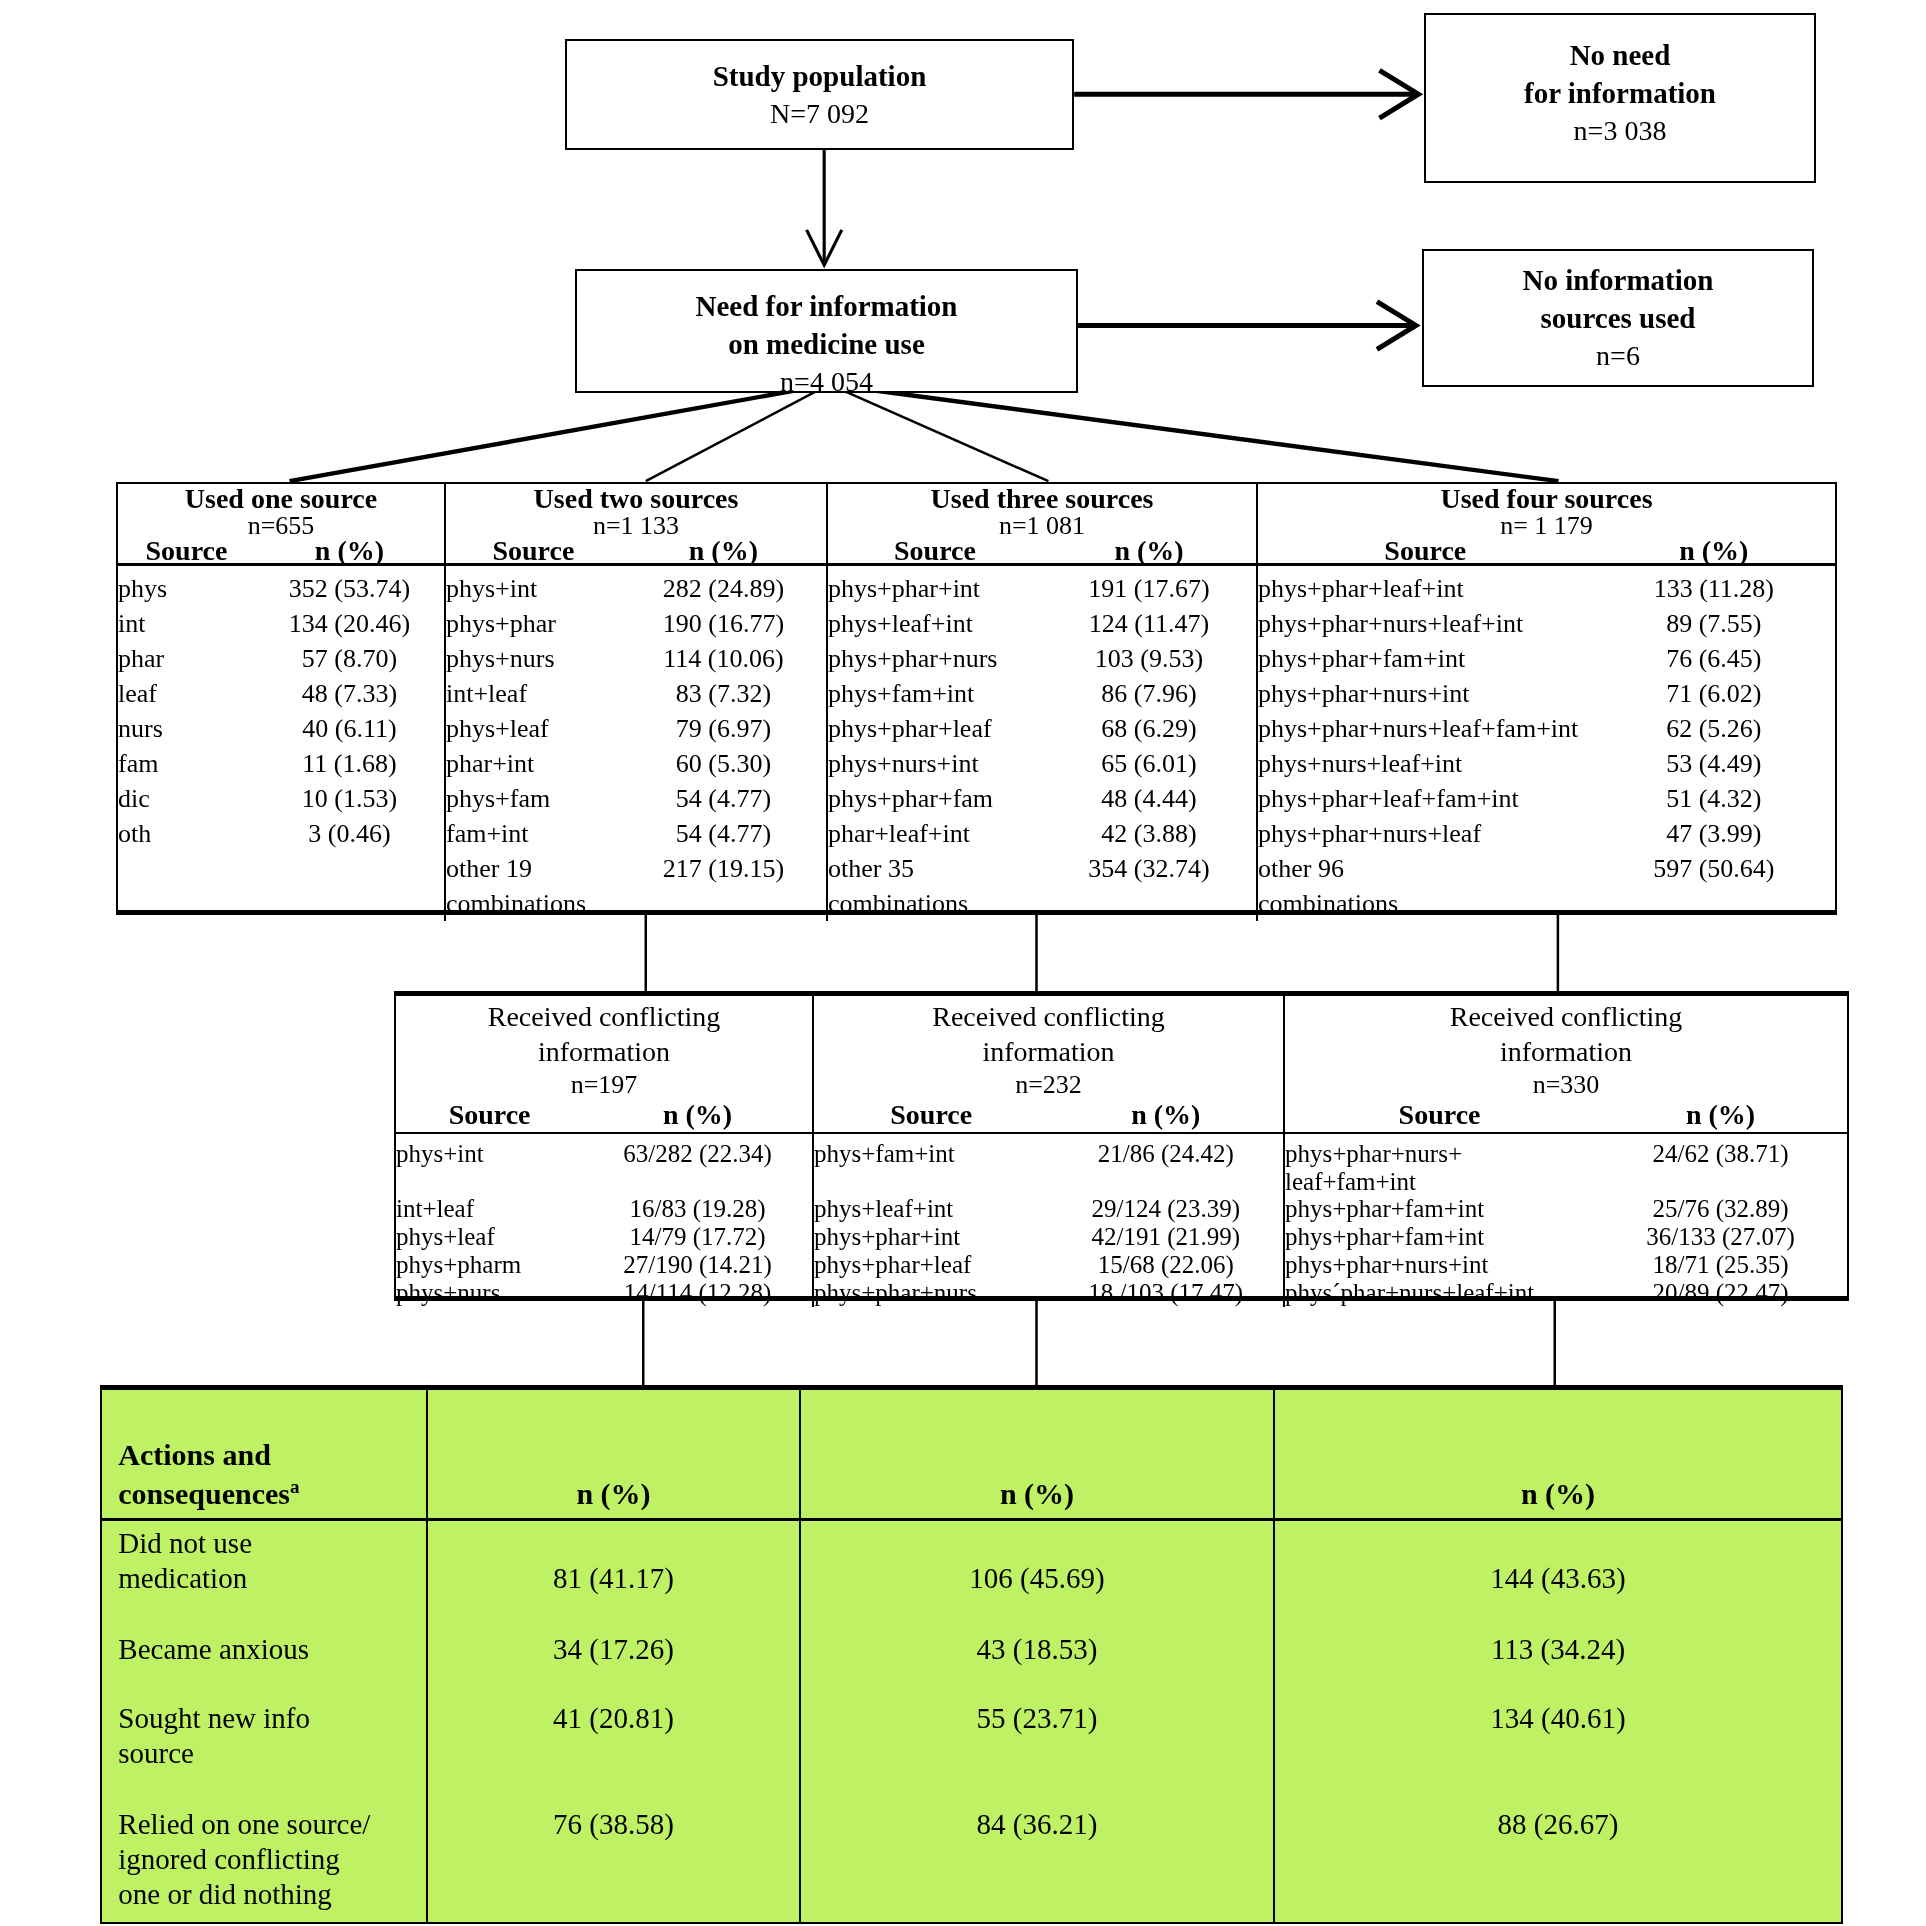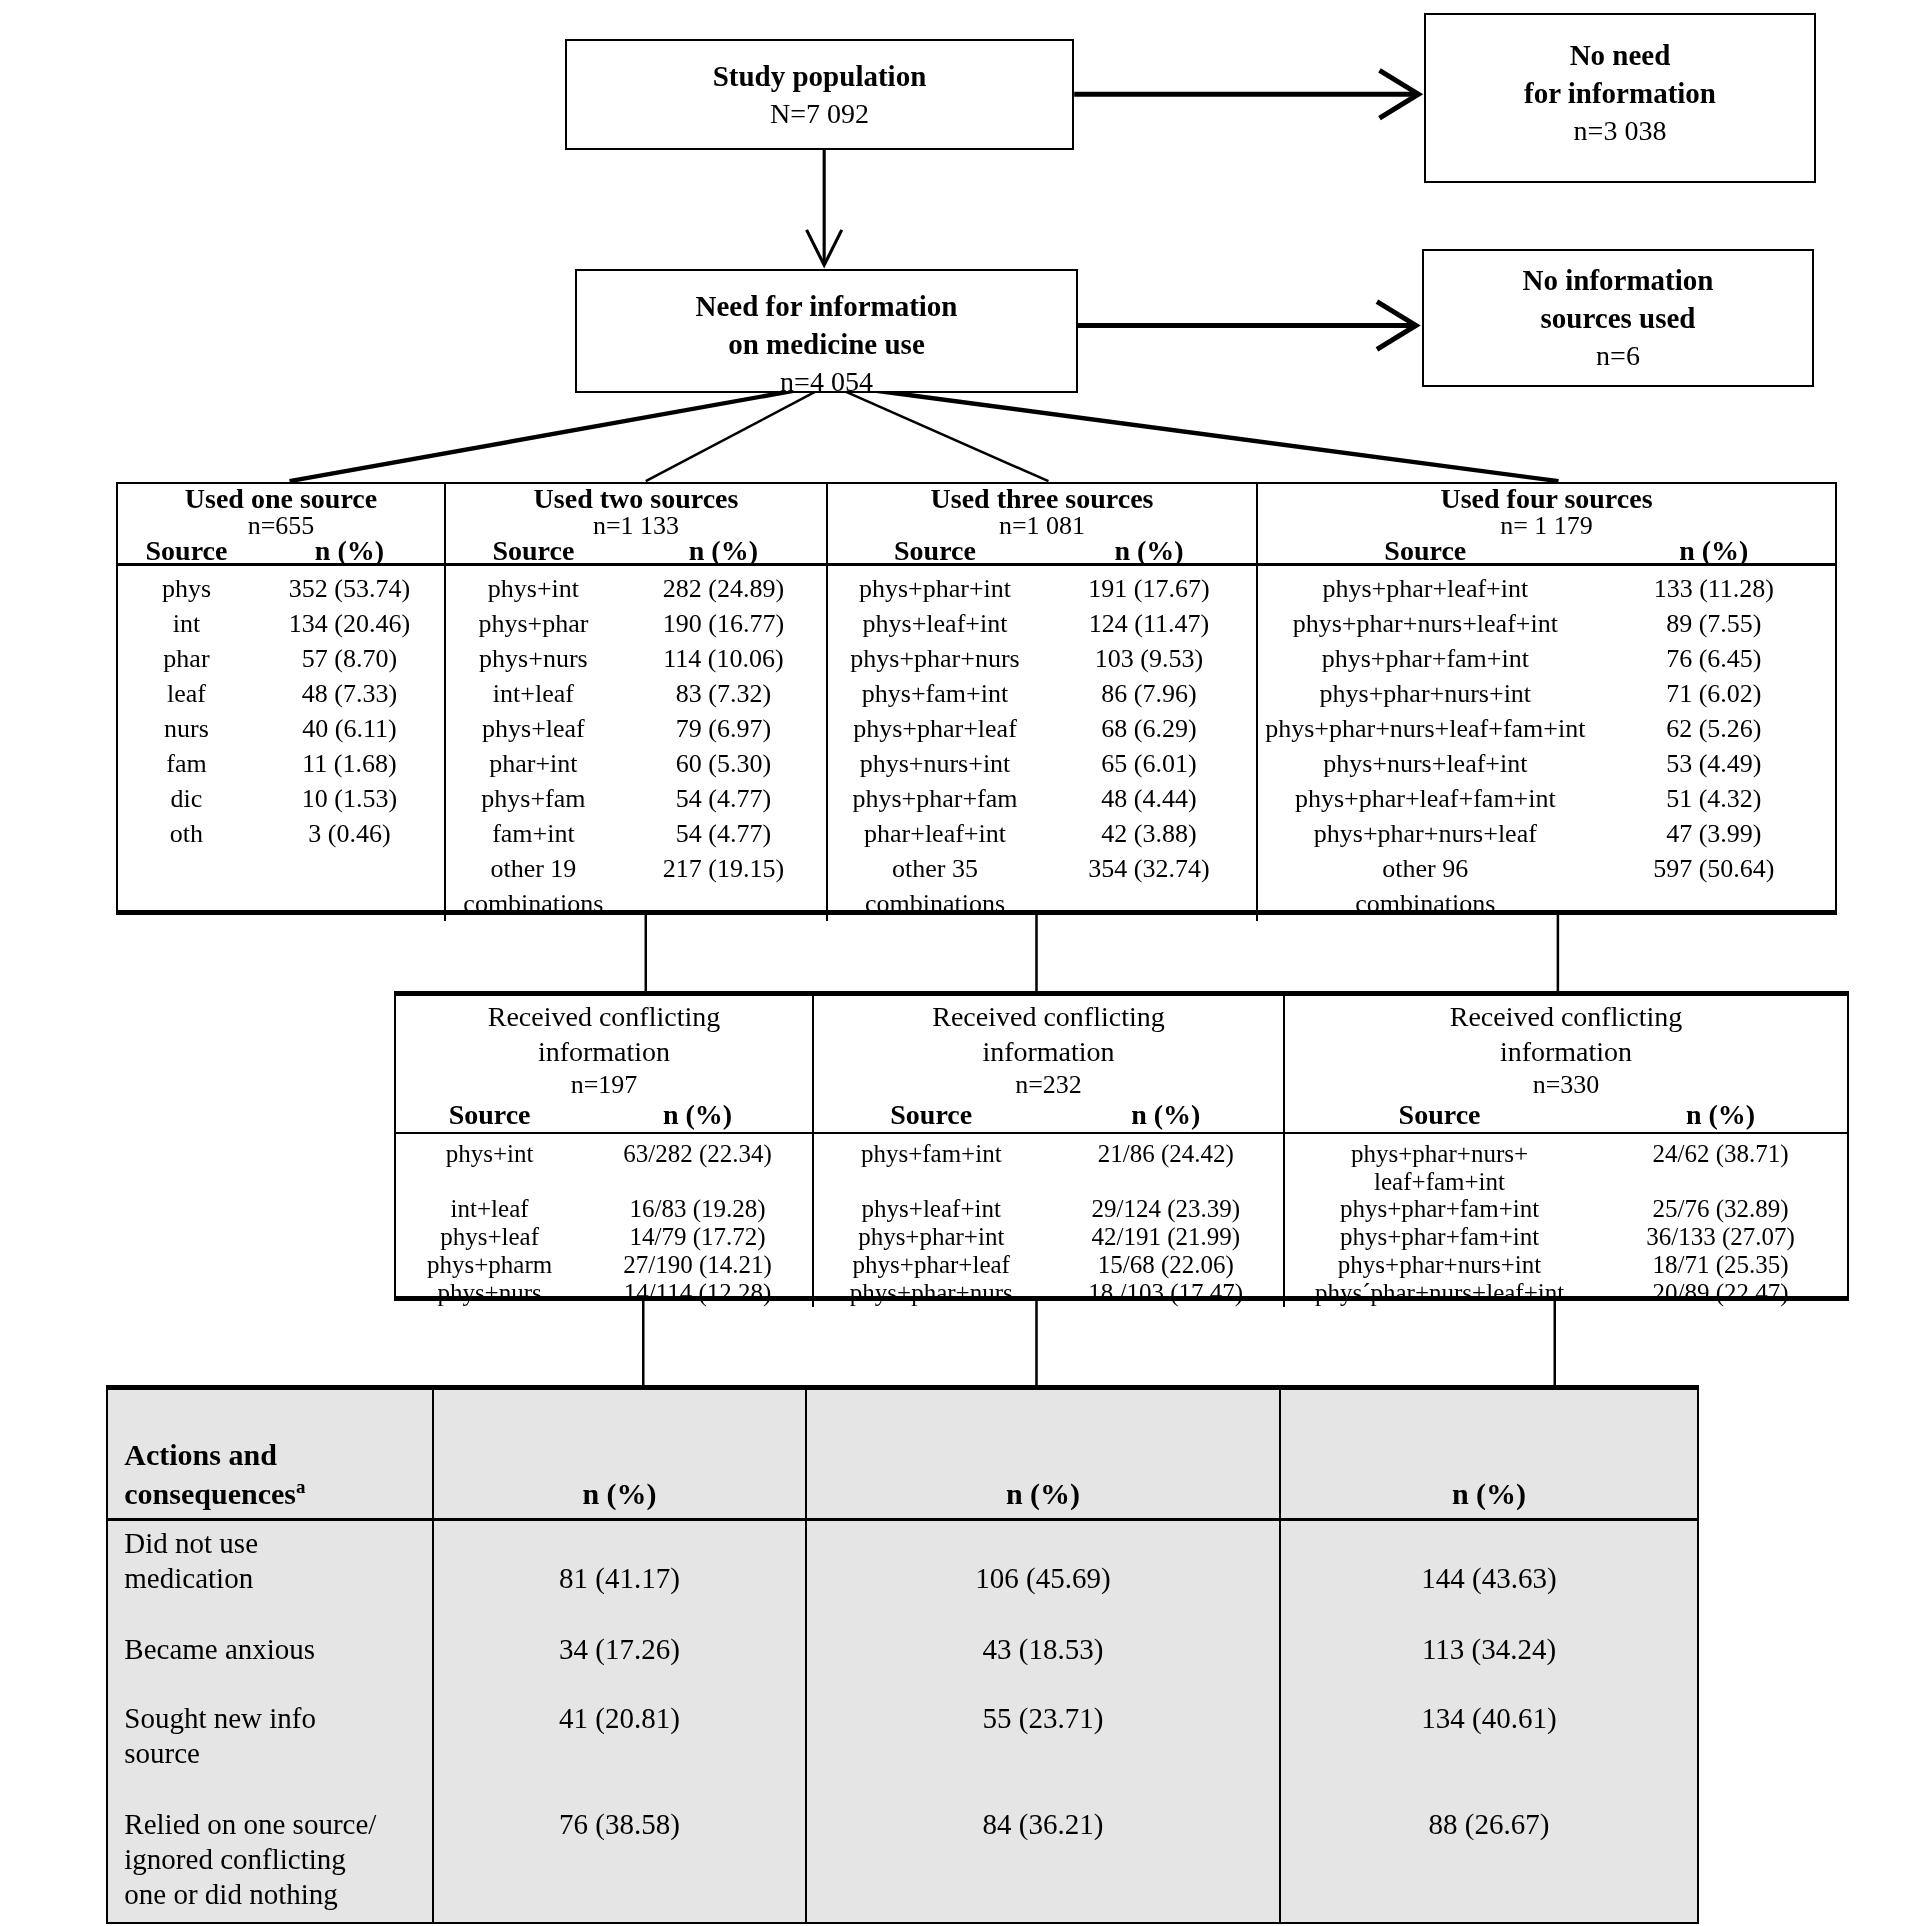--- a/index.html
+++ b/index.html
@@ -13,21 +13,21 @@
   .fbox{position:absolute;background:#fff;border:2.5px solid #000;box-sizing:border-box;
         display:flex;flex-direction:column;align-items:center;text-align:center}
   .fbox .t{font-size:29px;font-weight:bold;line-height:38px;white-space:pre-line}
   .fbox .n{font-size:28px;line-height:38px}
   #box-study{left:565px;top:39px;width:509px;height:111px;justify-content:center}
   #box-noneed{left:1424px;top:12.6px;width:392px;height:170px;padding-top:21.4px}
   #box-need{left:575px;top:269px;width:503px;height:124px;padding-top:16px}
   #box-noinfo{left:1422px;top:249px;width:392px;height:138px;padding-top:10px}
   
   .drow{display:flex;font-size:26px;line-height:35px}
-  .c-src{text-align:center;white-space:pre-line}
+  .c-src{white-space:pre-line}
   .c-val{flex:1 1 auto;text-align:center;align-self:flex-start}
   .shead{display:flex;font-weight:bold}
   .shead .c-src,.shead .c-val{text-align:center}
   
   #used{position:absolute;left:116px;top:482px;width:1721px;height:433px;background:#fff;
         border:2.5px solid #000;border-bottom-width:5px;box-sizing:border-box;
         display:grid;grid-template-columns:328px 382px 430px 1fr}
   .ucol{border-right:2.5px solid #000;min-width:0}
   .ucol.last{border-right:none}
   .uhead{height:82px;border-bottom:3.1px solid #000;padding-top:0;box-sizing:border-box}
@@ -43,21 +43,21 @@
   .ccol{border-right:2.5px solid #000;min-width:0}
   .ccol.last{border-right:none}
   .chead{height:138px;border-bottom:2.5px solid #000;padding-top:2.5px;box-sizing:border-box}
   .chead .t{font-size:28px;font-weight:normal;line-height:35px;text-align:center;white-space:pre-line}
   .chead .n{font-size:26px;line-height:31px;text-align:center}
   .chead .shead{font-size:28px;line-height:30px}
   .cbody{padding-top:6.3px}
   .cbody .drow{font-size:25px;line-height:28px}
   .k1 .c-src{flex:0 0 45%}.k2 .c-src{flex:0 0 50%}.k3 .c-src{flex:0 0 55%}
   
-  #acts{position:absolute;left:106px;top:1385px;width:1593px;height:539px;background:#e5e5e5;
+  #acts{position:absolute;left:100px;top:1385px;width:1743px;height:539px;background:#bef264;
         border:2.5px solid #000;border-top-width:5px;box-sizing:border-box;
         display:grid;grid-template-columns:326px 373px 474px 1fr}
   .acol{border-right:2.5px solid #000;display:flex;flex-direction:column;min-width:0}
   .acol.last{border-right:none}
   .ahead{height:131px;border-bottom:3.1px solid #000;box-sizing:border-box;display:flex;flex-direction:column;
          justify-content:flex-end;padding-bottom:5px;font-weight:bold;font-size:30px;line-height:39px}
   .ahead.lab{padding-left:16.3px;text-align:left}
   .ahead.val{text-align:center}
   .ahead sup{font-size:19px;line-height:0}
   .acell{font-size:29px;line-height:35px;box-sizing:border-box}

